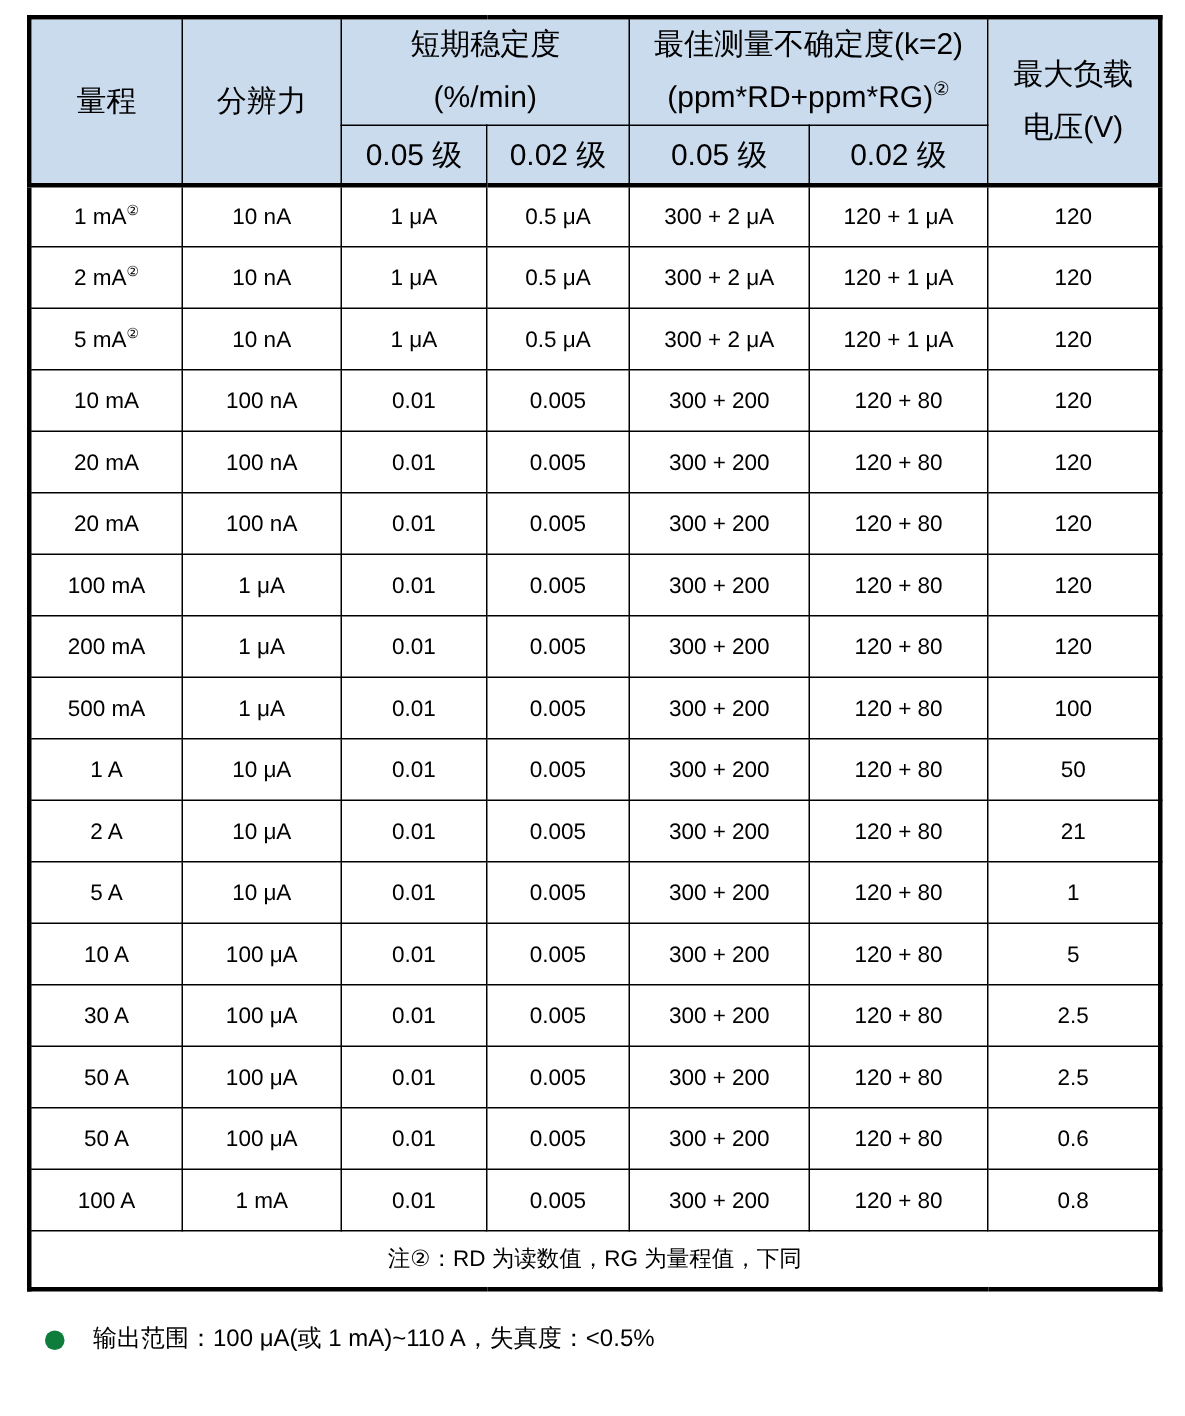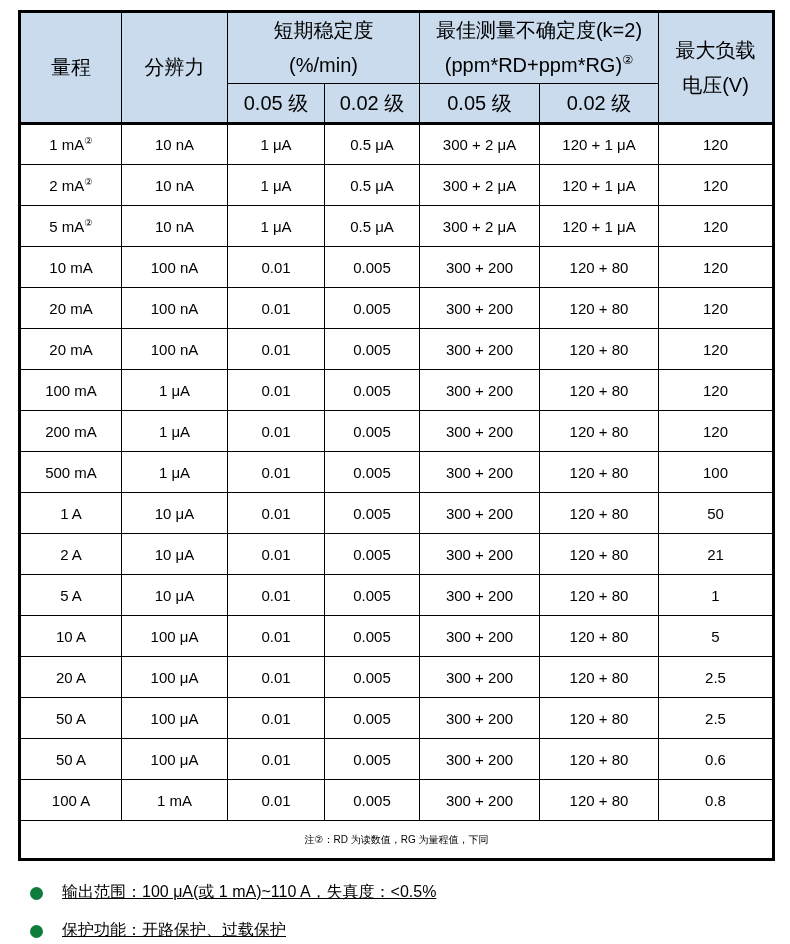--- a/index.html
+++ b/index.html
@@ -33,28 +33,28 @@
   .spec thead tr.sub-row   { height: 40px; }
   .spec thead th.span-v, .spec thead th.sub { border-bottom: 3px solid #000; }
   .hdr-line { line-height: 1.75; }
   .spec tbody td {
     height: 41px;
     font-size: 15px;
     background: #ffffff;
   }
   .spec td.note-cell {
     height: 39px;
-    font-size: 10px;
+    font-size: 15px;
   }
   sup {
     font-size: 0.62em;
     vertical-align: super;
     line-height: 0;
   }
-  .bullets { margin: 21px 0 0 30px; text-decoration: underline; }
+  .bullets { margin: 21px 0 0 30px; }
   .bullet-line {
     display: flex;
     align-items: center;
     margin-bottom: 17px;
     font-size: 16px;
   }
   .dot {
     flex: 0 0 auto;
     width: 13px; height: 13px;
     border-radius: 50%;
@@ -225,21 +225,21 @@
     <td>10 A</td>
     <td>100 μA</td>
     <td>0.01</td>
     <td>0.005</td>
     <td>300 + 200</td>
     <td>120 + 80</td>
     <td>5</td>
   </tr>
 
   <tr>
-    <td>20 A</td>
+    <td>30 A</td>
     <td>100 μA</td>
     <td>0.01</td>
     <td>0.005</td>
     <td>300 + 200</td>
     <td>120 + 80</td>
     <td>2.5</td>
   </tr>
 
   <tr>
     <td>50 A</td>
@@ -276,17 +276,13 @@
       <td colspan="7" class="note-cell">注②：RD 为读数值，RG 为量程值，下同</td>
     </tr>
   </tbody>
 </table>
 
 <div class="bullets">
   <div class="bullet-line">
     <span class="dot"></span>
     <span>输出范围：100 μA(或 1 mA)~110 A，失真度：&lt;0.5%</span>
   </div>
-  <div class="bullet-line">
-    <span class="dot"></span>
-    <span>保护功能：开路保护、过载保护</span>
-  </div>
 </div>
 
 </body></html>

